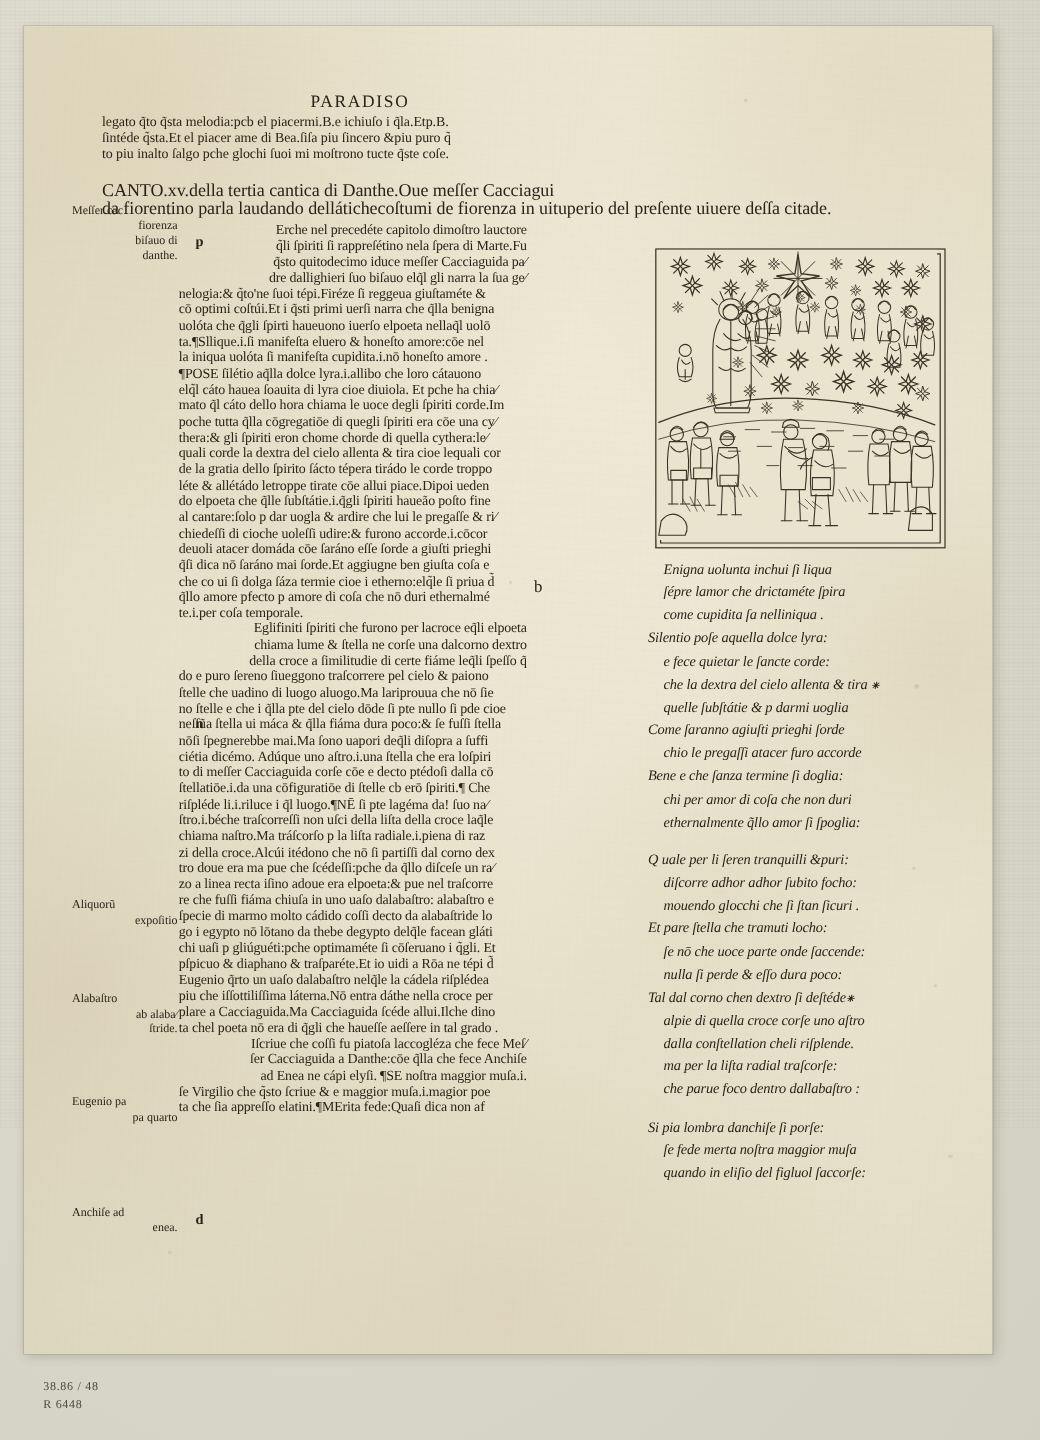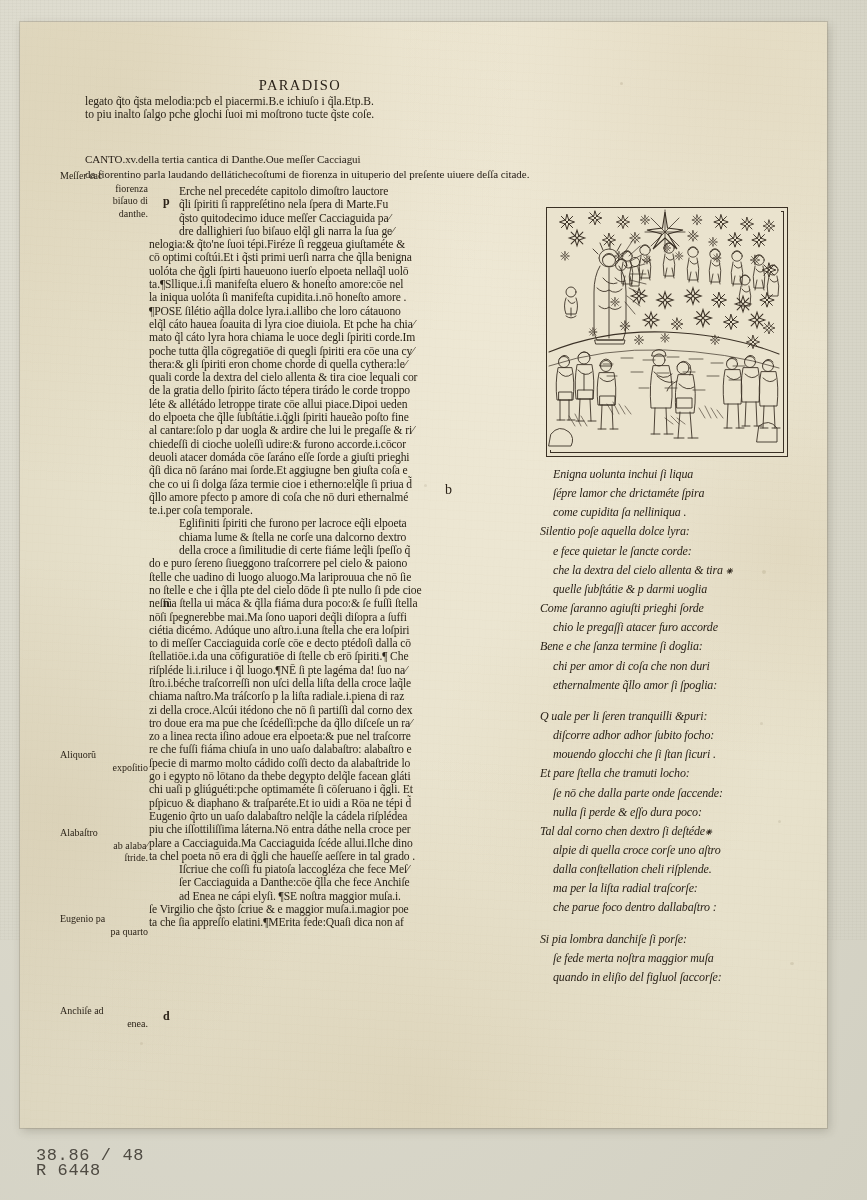--- a/index.html
+++ b/index.html
@@ -119,21 +119,21 @@
     color: #2b2318;
     letter-spacing: -0.1px;
   }
   #top-verse .l { display:block; white-space:nowrap; }
 
   
   #canto-head {
     position: absolute;
     left: 0; top: 75px;
     width: 700px;
-    font-size: 11px;
+    font-size: 15px;
     line-height: 14.6px;
     color: #29211a;
     letter-spacing: -0.05px;
   }
   #canto-head .l { display:block; white-space:nowrap; }
 
   
   .gloss {
     position: absolute;
     left: -25px;
@@ -169,21 +169,21 @@
     position: absolute;
     left: 64px;
     top: 108px;
     width: 290px;
     font-size: 11.6px;
     line-height: 13.3px;
     color: #2a2318;
     letter-spacing: -0.12px;
   }
   #commentary .l { display:block; white-space:nowrap; }
-  #commentary .l.ind1 { padding-left: 30px; }
+  #commentary .l.ind1 { padding-left: 30px; text-align: right; }
 
   
   #woodcut {
     position: absolute;
     left: 461px;
     top: 130px;
     width: 240px;
     height: 248px;
     background: #e9e2cd;
     border: 1px solid #3a3024;
@@ -208,22 +208,22 @@
   #verse .gap { height: 12px; }
   #verse .l { display:block; white-space:nowrap; }
   #verse .l.i1 { padding-left: 13px; }
   #verse .l.i0 { padding-left: 0px; }
 
   
   #accession {
     position: absolute;
     left: 36px;
     top: 1148px;
-    font-family: Liberation Mono, monospace;
-    font-size: 17px;
+    font-family: Liberation Serif, serif;
+    font-size: 10px;
     line-height: 15px;
     color: #4e4a42;
     letter-spacing: 0.6px;
   }
   #accession .l { display:block; }
 </style>
 </head>
 <body>
 
 <div id="page-root">
@@ -242,20 +242,21 @@
     <div class="spot" style="left:770px;top:940px;width:4px;height:3px;opacity:.45"></div>
     <div class="spot" style="left:120px;top:1020px;width:3px;height:3px;opacity:.35"></div>
     <div class="spot" style="left:404px;top:462px;width:3px;height:3px;opacity:.4"></div>
 
     <div id="typeblock" class="ink">
 
       <div id="running-head">PARADISO</div>
 
       <div id="top-prose">
           <span class="l">legato q̃to q̃sta melodia:pcb el piacermi.B.e ichiuſo i q̃la.Etp.B.</span>
+          <span class="l">ſintéde q̃sta.Et el piacer ame di Bea.ſiſa piu ſincero &amp;piu puro q̃</span>
           <span class="l">to piu inalto ſalgo pche glochi ſuoi mi moſtrono tucte q̃ste coſe.</span>
         </div>
 
 
       <div id="canto-head">
           <span class="l">CANTO.xv.della tertia cantica di Danthe.Oue meſſer Cacciagui</span>
           <span class="l">da fiorentino parla laudando dellátichecoſtumi de fiorenza in uituperio del preſente uiuere deſſa citade.</span>
         </div>
 
       <div class="gloss" id="gloss-cacciaguida">
@@ -292,21 +293,21 @@
           <span class="l ind1">q̃li ſpiriti ſi rappreſétino nela ſpera di Marte.Fu</span>
           <span class="l ind1">q̃sto quitodecimo iduce meſſer Cacciaguida pa⁄</span>
           <span class="l ind1">dre dallighieri ſuo biſauo elq̃l gli narra la ſua ge⁄</span>
           <span class="l">nelogia:&amp; q̃to'ne ſuoi tépi.Firéze ſi reggeua giuſtaméte &amp;</span>
           <span class="l">cō optimi coſtúi.Et i q̃sti primi uerſi narra che q̃lla benigna</span>
           <span class="l">uolóta che q̃gli ſpirti haueuono iuerſo elpoeta nellaq̃l uolō</span>
           <span class="l">ta.¶Sllique.i.ſi manifeſta eluero &amp; honeſto amore:cōe nel</span>
           <span class="l">la iniqua uolóta ſi manifeſta cupidita.i.nō honeſto amore .</span>
           <span class="l">¶POSE ſilétio aq̃lla dolce lyra.i.allibo che loro cátauono</span>
           <span class="l">elq̃l cáto hauea ſoauita di lyra cioe diuiola. Et pche ha chia⁄</span>
-          <span class="l">mato q̃l cáto lyra hora chiama le uoce degli ſpiriti corde.Im</span>
+          <span class="l">mato q̃l cáto dello hora chiama le uoce degli ſpiriti corde.Im</span>
           <span class="l">poche tutta q̃lla cōgregatiōe di quegli ſpiriti era cōe una cy⁄</span>
           <span class="l">thera:&amp; gli ſpiriti eron chome chorde di quella cythera:le⁄</span>
           <span class="l">quali corde la dextra del cielo allenta &amp; tira cioe lequali cor</span>
           <span class="l">de la gratia dello ſpirito ſácto tépera tirádo le corde troppo</span>
           <span class="l">léte &amp; allétádo letroppe tirate cōe allui piace.Dipoi ueden</span>
           <span class="l">do elpoeta che q̃lle ſubſtátie.i.q̃gli ſpiriti haueão poſto fine</span>
           <span class="l">al cantare:ſolo p dar uogla &amp; ardire che lui le pregaſſe &amp; ri⁄</span>
           <span class="l">chiedeſſi di cioche uoleſſi udire:&amp; furono accorde.i.cōcor</span>
           <span class="l">deuoli atacer domáda cōe ſaráno eſſe ſorde a giuſti prieghi</span>
           <span class="l">q̃ſi dica nō ſaráno mai ſorde.Et aggiugne ben giuſta coſa e</span>
@@ -738,21 +739,21 @@
             <span class="l i1">ethernalmente q̃llo amor ſi ſpoglia:</span>
           </div>
           <div class="gap"></div>
           <div class="tercet">
             <span class="l i0">Q uale per li ſeren tranquilli &amp;puri:</span>
             <span class="l i1">diſcorre adhor adhor ſubito focho:</span>
             <span class="l i1">mouendo glocchi che ſi ſtan ſicuri .</span>
           </div>
           <div class="tercet">
             <span class="l i0">Et pare ſtella che tramuti locho:</span>
-            <span class="l i1">ſe nō che dalla parte onde ſaccende:</span>
+            <span class="l i1">ſe nō che uoce parte onde ſaccende:</span>
             <span class="l i1">nulla ſi perde &amp; eſſo dura poco:</span>
           </div>
           <div class="tercet">
             <span class="l i0">Tal dal corno chen dextro ſi deſtéde⁕</span>
             <span class="l i1">alpie di quella croce corſe uno aſtro</span>
             <span class="l i1">dalla conſtellation cheli riſplende.</span>
           </div>
           <div class="tercet">
             <span class="l i1">ma per la liſta radial traſcorſe:</span>
             <span class="l i1">che parue foco dentro dallabaſtro :</span>

